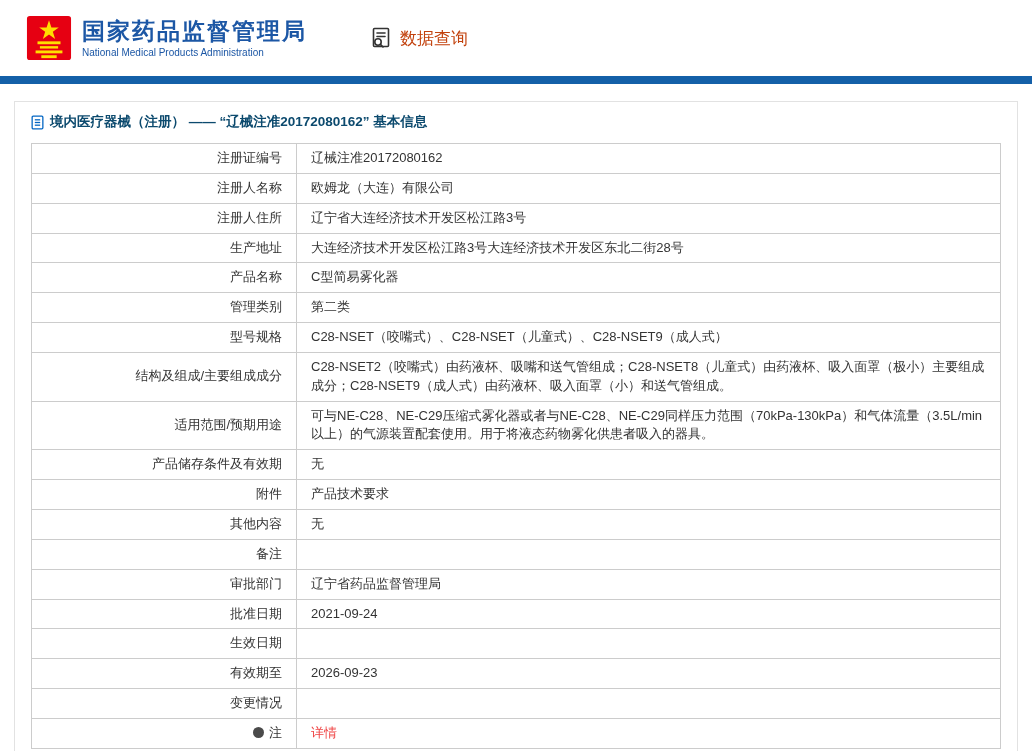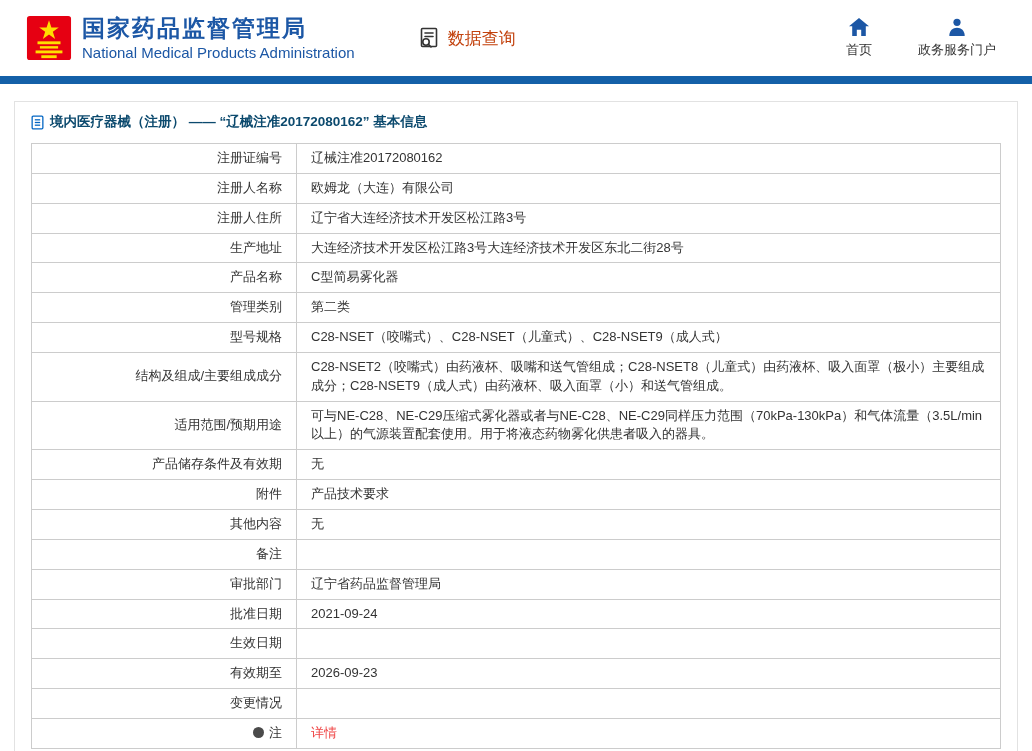--- a/index.html
+++ b/index.html
@@ -23,21 +23,21 @@
   }
   .logo { display: flex; align-items: center; cursor: pointer; }
   .org-names { margin-left: 10px; }
   .org-cn {
     font-size: 23px;
     font-weight: bold;
     color: #1c57a5;
     letter-spacing: 2px;
     line-height: 1.15;
   }
-  .org-en { font-size: 15px; color: #1c57a5; margin-top: 2px; }
+  .org-en { font-size: 10px; color: #1c57a5; margin-top: 2px; }
 
   .data-query {
     display: flex;
     align-items: center;
     gap: 7px;
     margin-left: 62px;
     font-size: 17px;
     color: #c2410c;
     cursor: pointer;
   }
@@ -131,39 +131,20 @@
         <rect x="4.5" y="2.5" width="15" height="18" rx="1"></rect>
         <line x1="8" y1="7" x2="16" y2="7"></line>
         <line x1="8" y1="10.5" x2="16" y2="10.5"></line>
         <circle cx="9" cy="16" r="3.2"></circle>
         <line x1="11.4" y1="18.4" x2="14" y2="21"></line>
       </svg>
     </span>
     <span>数据查询</span>
   </div>
 
-  <div class="header-right">
-    <div class="nav-item">
-      <span class="icon">
-        <svg width="20" height="18" viewBox="0 0 20 18" fill="#1c57a5">
-          <path d="M10 0 L20 8.2 H16.8 V18 H12.2 V11.8 H7.8 V18 H3.2 V8.2 H0 Z"></path>
-        </svg>
-      </span>
-      <span>首页</span>
-    </div>
-    <div class="nav-item">
-      <span class="icon">
-        <svg width="18" height="18" viewBox="0 0 18 18" fill="#1c57a5">
-          <circle cx="9" cy="4.3" r="3.6"></circle>
-          <path d="M1.3 18 C1.3 12.6 4.8 9.8 9 9.8 C13.2 9.8 16.7 12.6 16.7 18 Z"></path>
-        </svg>
-      </span>
-      <span>政务服务门户</span>
-    </div>
-  </div>
 </div>
 
 <div class="blue-bar"></div>
 
 <div class="panel">
   <div class="breadcrumb">
     <span class="icon">
       <svg width="13" height="15" viewBox="0 0 12 14" fill="none" stroke="#0366c3" stroke-width="1.2">
         <rect x="1" y="1" width="10" height="12" rx="1"></rect>
         <line x1="3.5" y1="4.5" x2="8.5" y2="4.5"></line>

